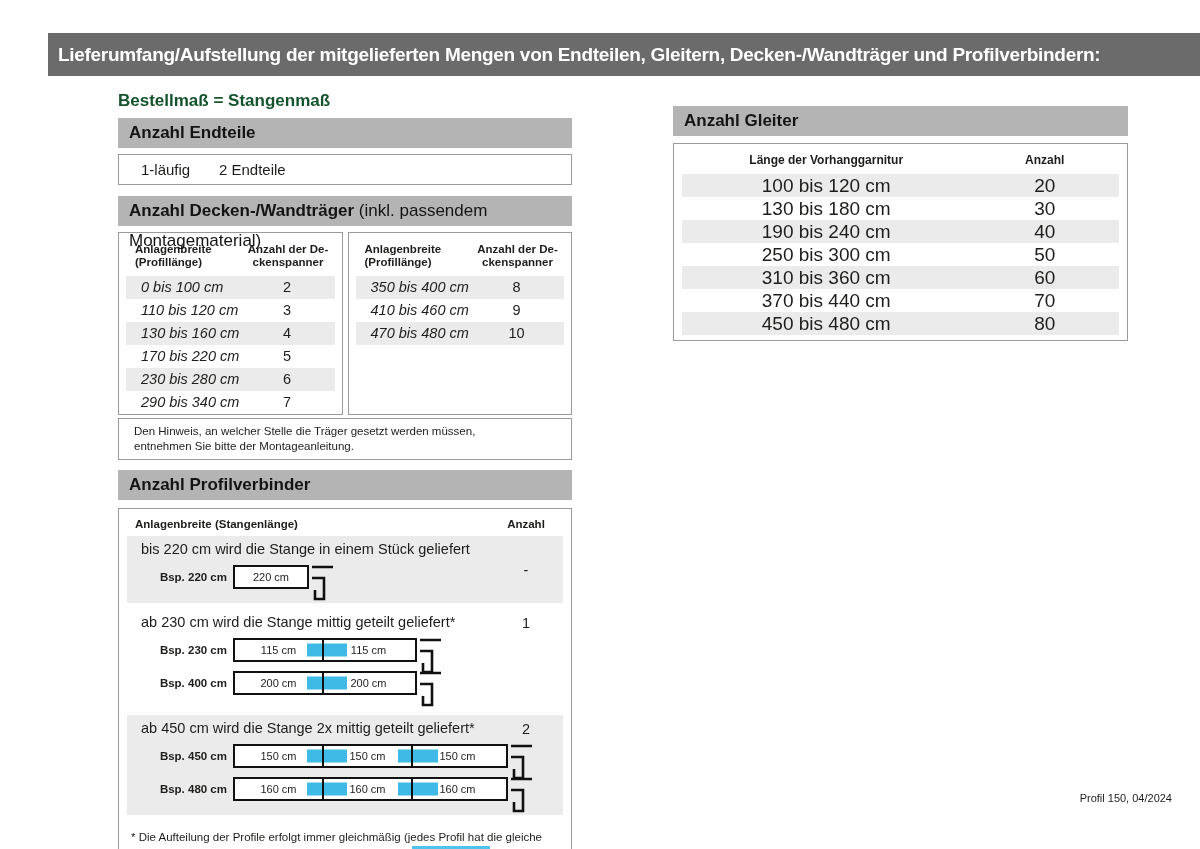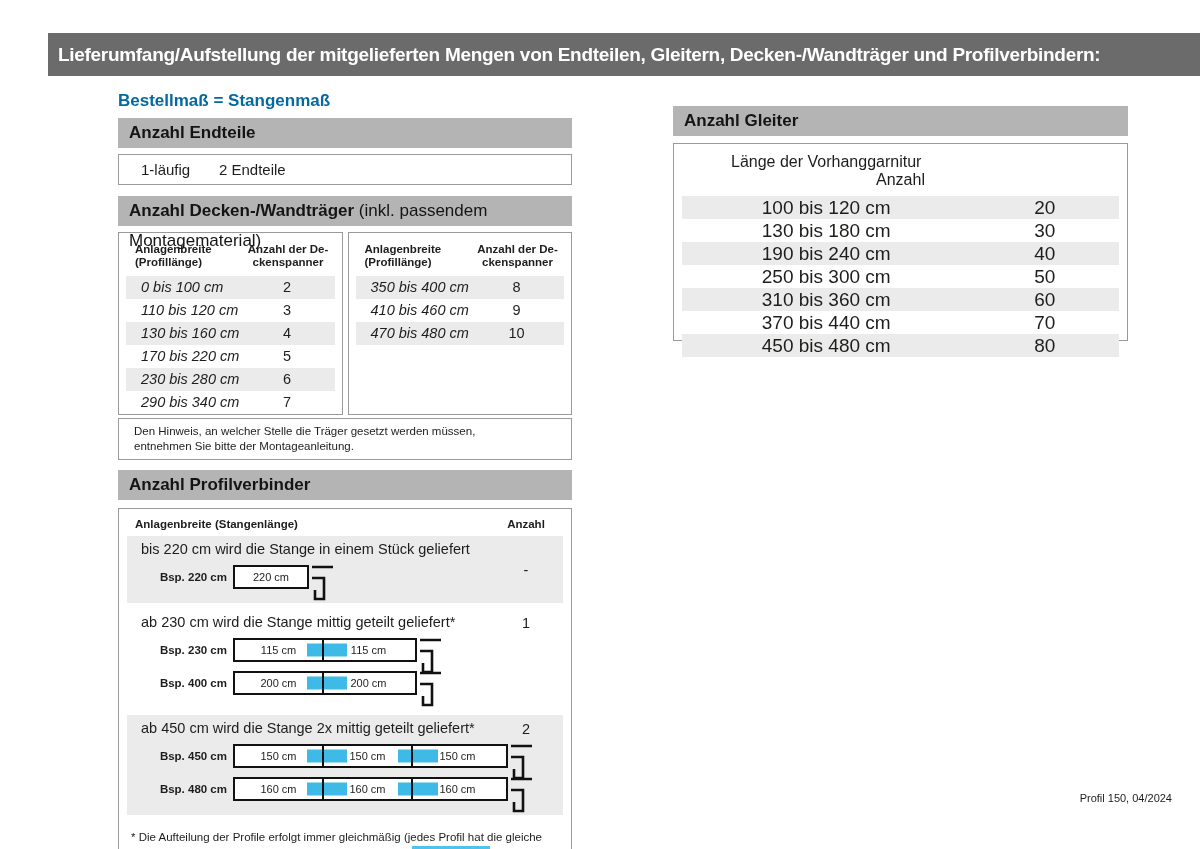--- a/index.html
+++ b/index.html
@@ -6,21 +6,21 @@
   html,body { width:1200px; height:849px; background:#fff; }
   body { font-family:"Liberation Sans", sans-serif; color:#1d1d1b; position:relative; overflow:hidden; }
 
   .topbar { position:absolute; left:48px; top:33px; width:1152px; height:43px;
     background:#6b6b6b; color:#fff; font-weight:bold; font-size:19px; line-height:43px;
     padding-left:10px; letter-spacing:-0.3px; white-space:nowrap; }
 
   .left-col { position:absolute; left:118px; top:91px; width:454px; }
   .right-col { position:absolute; left:673px; top:106px; width:455px; }
 
-  .red-note { color:#0369a1; font-weight:bold; font-size:17px; height:27px; }
+  .red-note { color:#14532d; font-weight:bold; font-size:17px; height:27px; }
 
   .bar { background:#b4b4b4; height:30px; line-height:30px; padding-left:11px;
     font-size:17px; font-weight:bold; color:#141414; }
   .bar .bar-normal { font-weight:normal; }
 
   .box1 { border:1px solid #9a9a9a; height:31px; margin-top:6px; display:flex;
     align-items:center; font-size:15px; }
   .box1 .bx1 { padding-left:22px; width:100px; }
 
   .bar2 { margin-top:11px; }
@@ -57,21 +57,21 @@
     position:relative; z-index:2; }
   .rod .seg:not(:last-child) { border-right:2px solid #111; }
   .conn { position:absolute; top:50%; transform:translate(-50%,-50%); width:40px; height:13px;
     background:#3fb9e6; z-index:1; }
   .bracket { position:absolute; left:100%; top:-2px; margin-left:2px; }
 
   .pvfoot { font-size:11.5px; line-height:16px; padding:8px 14px 8px 12px; }
   .hl { background:#4ec3ec; padding:1px 2px; }
 
   .gtable { border:1px solid #9a9a9a; margin-top:7px; height:198px; }
-  .ghead { display:flex; margin:0 8px; padding:9px 0 7px; font-weight:normal; font-size:16px;flex-direction:column; }
+  .ghead { display:flex; margin:0 8px; padding:9px 0 7px; font-weight:bold; font-size:12px; }
   .ghead .g1 { width:66%; text-align:center; }
   .ghead .g2 { flex:1; text-align:center; }
   .grow { display:flex; height:23px; line-height:23px; margin:0 8px; font-size:19px; }
   .grow.shade { background:#ebebeb; }
   .grow .g1 { width:66%; text-align:center; }
   .grow .g2 { flex:1; text-align:center; }
 
   .footer { position:absolute; right:28px; top:792px; font-size:11px; }
 </style>
 </head>

